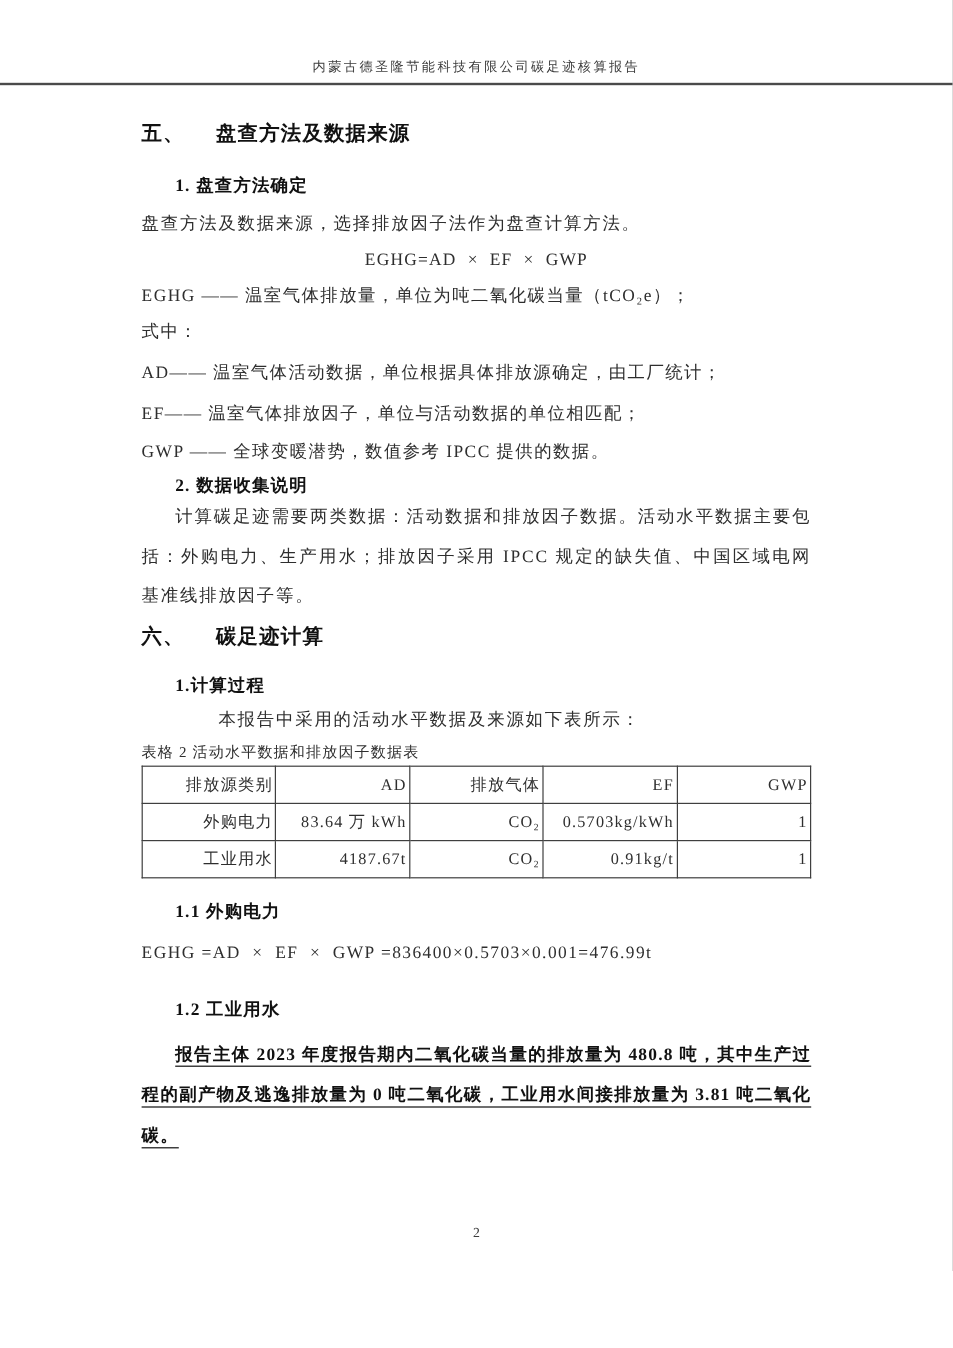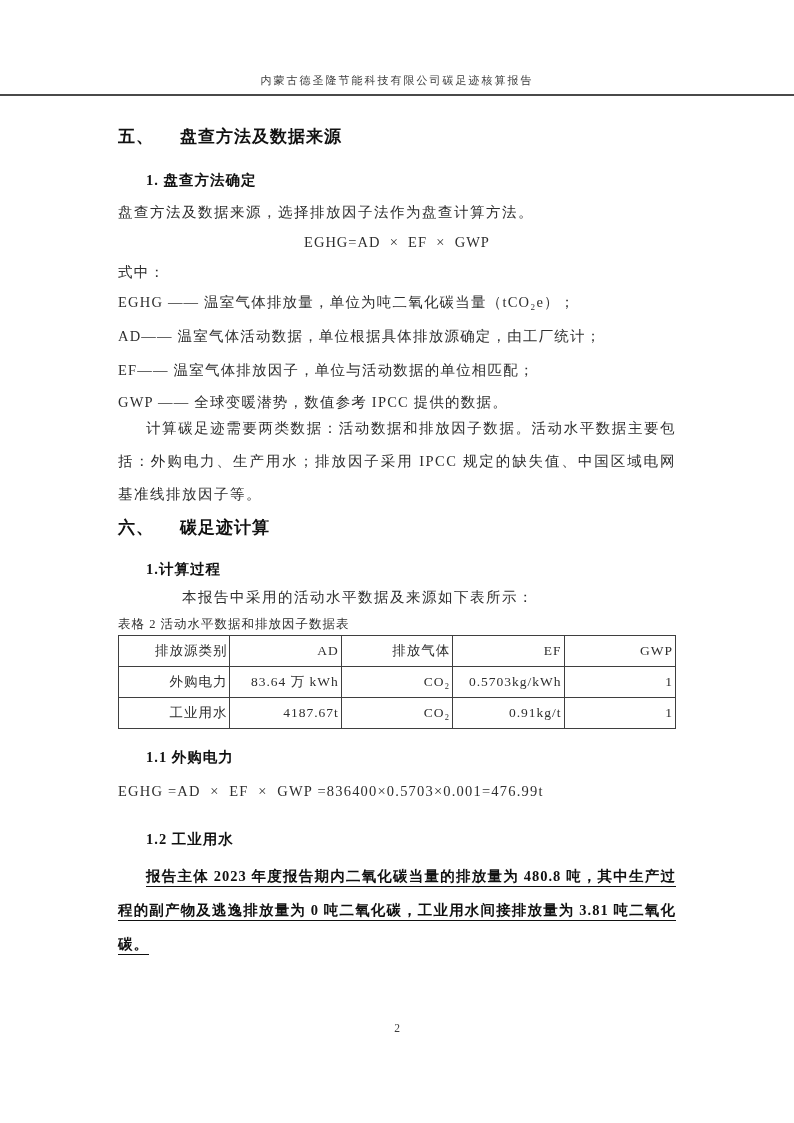--- a/index.html
+++ b/index.html
@@ -21,21 +21,20 @@
   .page-header {
     padding: 48px 98px 0 98px;
     box-sizing: border-box;
   }
   .page-header .header-text {
     text-align: center;
     font-size: 11px;
     letter-spacing: 2px;
     color: #3c3c3c;
     padding-bottom: 6px;
-    margin-top: 25px;
   }
   .header-rule {
     border-bottom: 2px solid #4a4a4a;
   }
   .content {
     padding: 0 118px;
     box-sizing: border-box;
   }
   .h-main {
     margin: 28px 0 0 0;
@@ -159,26 +158,27 @@
       <span class="h-num">五、</span>
       <span>盘查方法及数据来源</span>
     </div>
 
     <div class="subhead">1. 盘查方法确定</div>
 
     <div class="para">盘查方法及数据来源，选择排放因子法作为盘查计算方法。</div>
 
     <div class="formula-center">EGHG=AD  ×  EF  ×  GWP</div>
 
+    <div class="def-line mt10">EGHG —— 温室气体排放量，单位为吨二氧化碳当量（tCO₂e）；</div>
     <div class="def-line mt10">式中：</div>
-    <div class="def-line mt10">EGHG —— 温室气体排放量，单位为吨二氧化碳当量（tCO₂e）；</div>
     <div class="def-line">AD—— 温室气体活动数据，单位根据具体排放源确定，由工厂统计；</div>
     <div class="def-line">EF—— 温室气体排放因子，单位与活动数据的单位相匹配；</div>
     <div class="def-line mt12">GWP —— 全球变暖潜势，数值参考 IPCC 提供的数据。</div>
 
+    <div class="subhead" style="margin-top:8px;">2. 数据收集说明</div>
 
     <div class="para multiline indent-2">计算碳足迹需要两类数据：活动数据和排放因子数据。活动水平数据主要包括：外购电力、生产用水；排放因子采用 IPCC 规定的缺失值、中国区域电网基准线排放因子等。</div>
 
     <div class="h-main mt4">
       <span class="h-num">六、</span>
       <span>碳足迹计算</span>
     </div>
 
     <div class="subhead mt18">1.计算过程</div>
 

